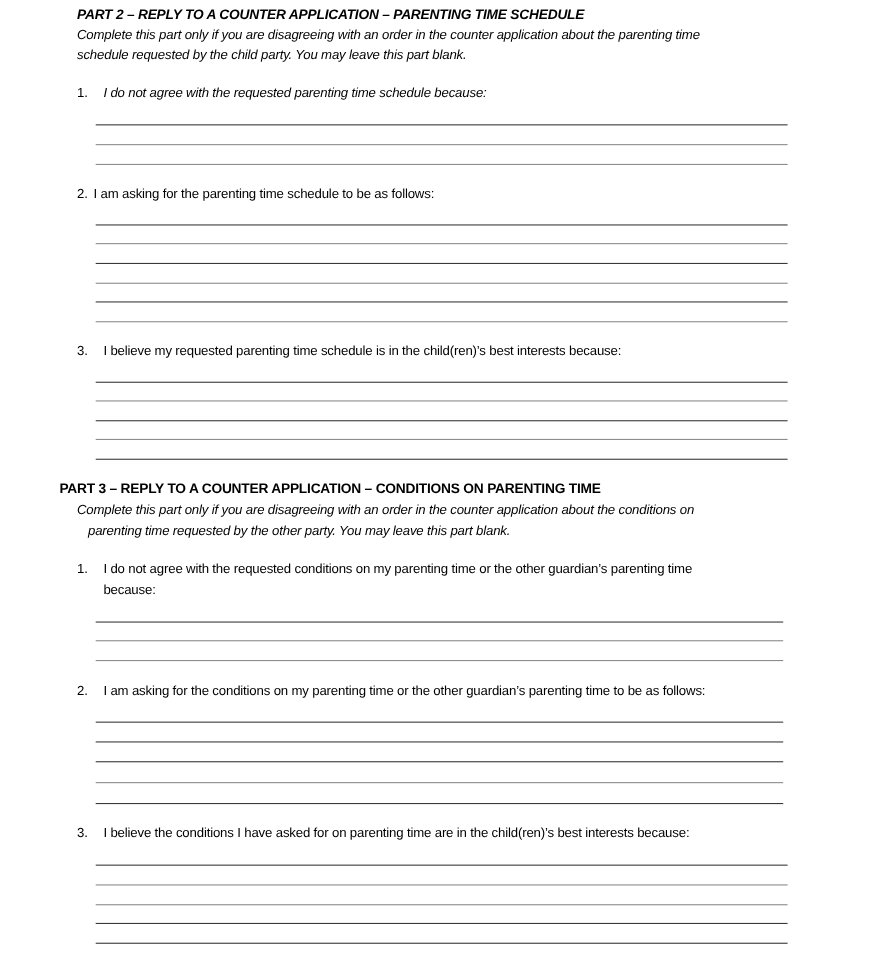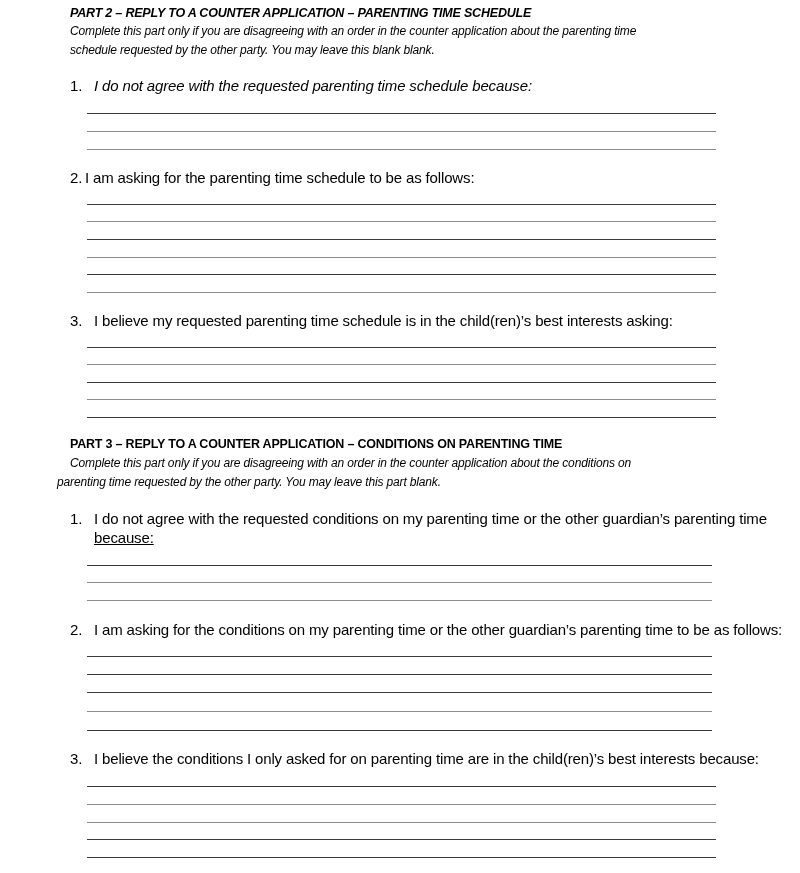--- a/index.html
+++ b/index.html
@@ -1,33 +1,33 @@
 <!DOCTYPE html>
 <html><head>
 <meta charset="utf-8">
 <style>
   html, body { margin: 0; padding: 0; background: #ffffff; }
   body { width: 800px; height: 873px; position: relative; overflow: hidden;
          font-family: "Liberation Sans", sans-serif; color: #000; }
   .abs { position: absolute; white-space: nowrap; }
   .heading { font-weight: bold; font-size: 12.5px; letter-spacing: -0.2px; }
   .intro { font-style: italic; font-size: 12px; letter-spacing: -0.15px; }
-  .q { font-size: 15px; letter-spacing: -0.15px; text-decoration: underline; }
+  .q { font-size: 12px; letter-spacing: -0.15px; }
   .qnum { position: absolute; left: 70px; }
   .line { position: absolute; left: 87px; width: 629px; height: 0;
           border-top: 1px solid #3a3a3a; }
   .line.light { border-top: 1.5px solid #8c8c8c; }
   .line.narrow { width: 625px; }
 </style>
 </head>
 <body>
 
 <div class="abs heading" style="left:70px; top:6px;font-style:italic;">PART 2 – REPLY TO A COUNTER APPLICATION – PARENTING TIME SCHEDULE</div>
 <div class="abs intro" style="left:70px; top:24px;">Complete this part only if you are disagreeing with an order in the counter application about the parenting time</div>
-<div class="abs intro" style="left:70px; top:43px;">schedule requested by the other party. You may leave this blank blank.</div>
+<div class="abs intro" style="left:70px; top:43px;">schedule requested by the child party. You may leave this part blank.</div>
 
 <div class="abs q" style="left:0; top:77px; width:800px;">
   <span class="qnum">1.</span>
   <span style="position:absolute; left:94px;font-style:italic;">I do not agree with the requested parenting time schedule because:</span>
 </div>
 <div class="line" style="top:113px;"></div>
 <div class="line light" style="top:131px;"></div>
 <div class="line light" style="top:149px;"></div>
 
 <div class="abs q" style="left:0; top:169px; width:800px;">
@@ -36,31 +36,31 @@
 </div>
 <div class="line" style="top:204px;"></div>
 <div class="line light" style="top:221px;"></div>
 <div class="line" style="top:239px;"></div>
 <div class="line light" style="top:257px;"></div>
 <div class="line" style="top:274px;"></div>
 <div class="line light" style="top:292px;"></div>
 
 <div class="abs q" style="left:0; top:312px; width:800px;">
   <span class="qnum">3.</span>
-  <span style="position:absolute; left:94px;">I believe my requested parenting time schedule is in the child(ren)’s best interests asking:</span>
+  <span style="position:absolute; left:94px;">I believe my requested parenting time schedule is in the child(ren)’s best interests because:</span>
 </div>
 <div class="line" style="top:347px;"></div>
 <div class="line light" style="top:364px;"></div>
 <div class="line" style="top:382px;"></div>
 <div class="line light" style="top:399px;"></div>
 <div class="line" style="top:417px;"></div>
 
-<div class="abs heading" style="left:70px; top:437px;">PART 3 – REPLY TO A COUNTER APPLICATION – CONDITIONS ON PARENTING TIME</div>
+<div class="abs heading" style="left:54px; top:437px;">PART 3 – REPLY TO A COUNTER APPLICATION – CONDITIONS ON PARENTING TIME</div>
 <div class="abs intro" style="left:70px; top:456px;">Complete this part only if you are disagreeing with an order in the counter application about the conditions on</div>
-<div class="abs intro" style="left:57px; top:475px;">parenting time requested by the other party. You may leave this part blank.</div>
+<div class="abs intro" style="left:80px; top:475px;">parenting time requested by the other party. You may leave this part blank.</div>
 
 <div class="abs q" style="left:0; top:510px; width:800px;">
   <span class="qnum">1.</span>
   <span style="position:absolute; left:94px;">I do not agree with the requested conditions on my parenting time or the other guardian’s parenting time</span>
 </div>
 <div class="abs q" style="left:94px; top:529px;">because:</div>
 <div class="line narrow" style="top:565px;"></div>
 <div class="line light narrow" style="top:582px;"></div>
 <div class="line light narrow" style="top:600px;"></div>
 
@@ -69,19 +69,19 @@
   <span style="position:absolute; left:94px;text-align:center;">I am asking for the conditions on my parenting time or the other guardian’s parenting time to be as follows:</span>
 </div>
 <div class="line narrow" style="top:656px;"></div>
 <div class="line narrow" style="top:674px;"></div>
 <div class="line narrow" style="top:692px;"></div>
 <div class="line light narrow" style="top:711px;"></div>
 <div class="line narrow" style="top:730px;"></div>
 
 <div class="abs q" style="left:0; top:750px; width:800px;">
   <span class="qnum">3.</span>
-  <span style="position:absolute; left:94px;">I believe the conditions I only asked for on parenting time are in the child(ren)’s best interests because:</span>
+  <span style="position:absolute; left:94px;">I believe the conditions I have asked for on parenting time are in the child(ren)’s best interests because:</span>
 </div>
 <div class="line" style="top:786px;"></div>
 <div class="line light" style="top:804px;"></div>
 <div class="line light" style="top:822px;"></div>
 <div class="line" style="top:839px;"></div>
 <div class="line" style="top:857px;"></div>
 
 </body></html>

